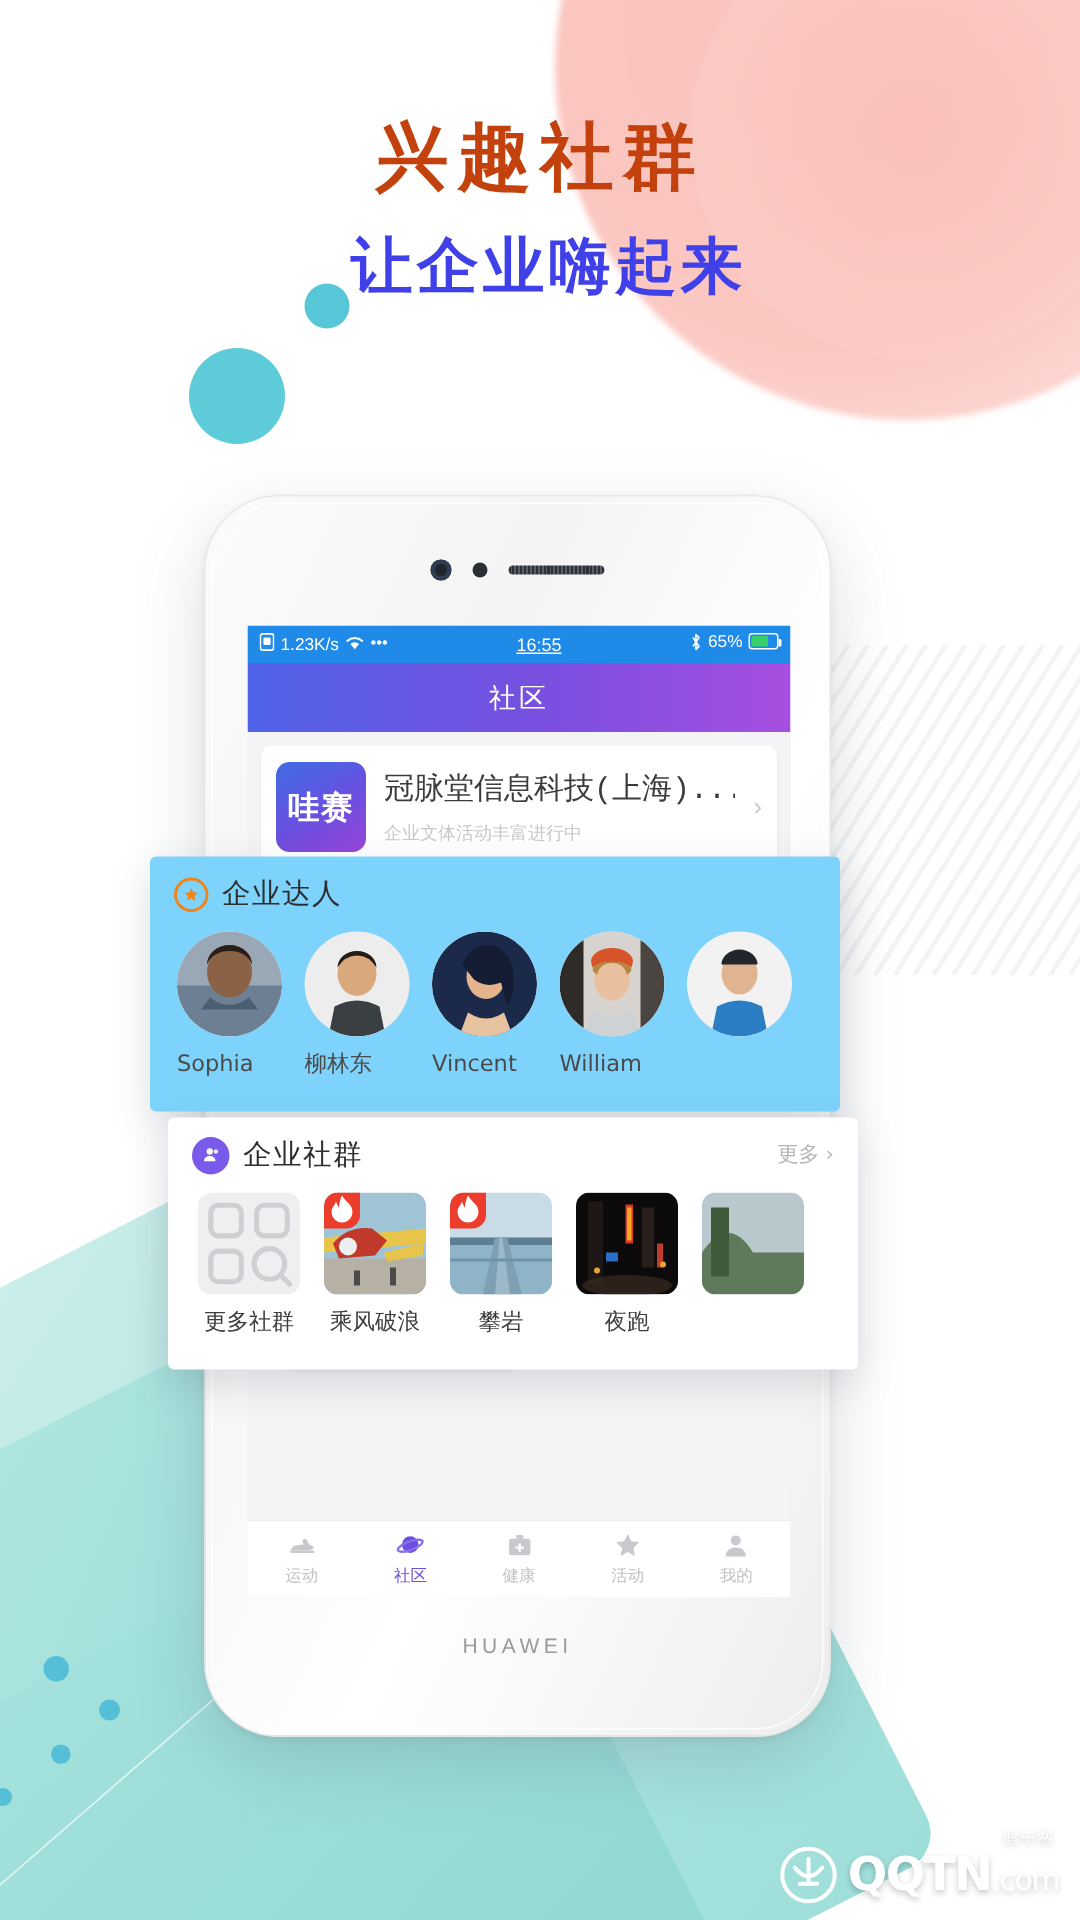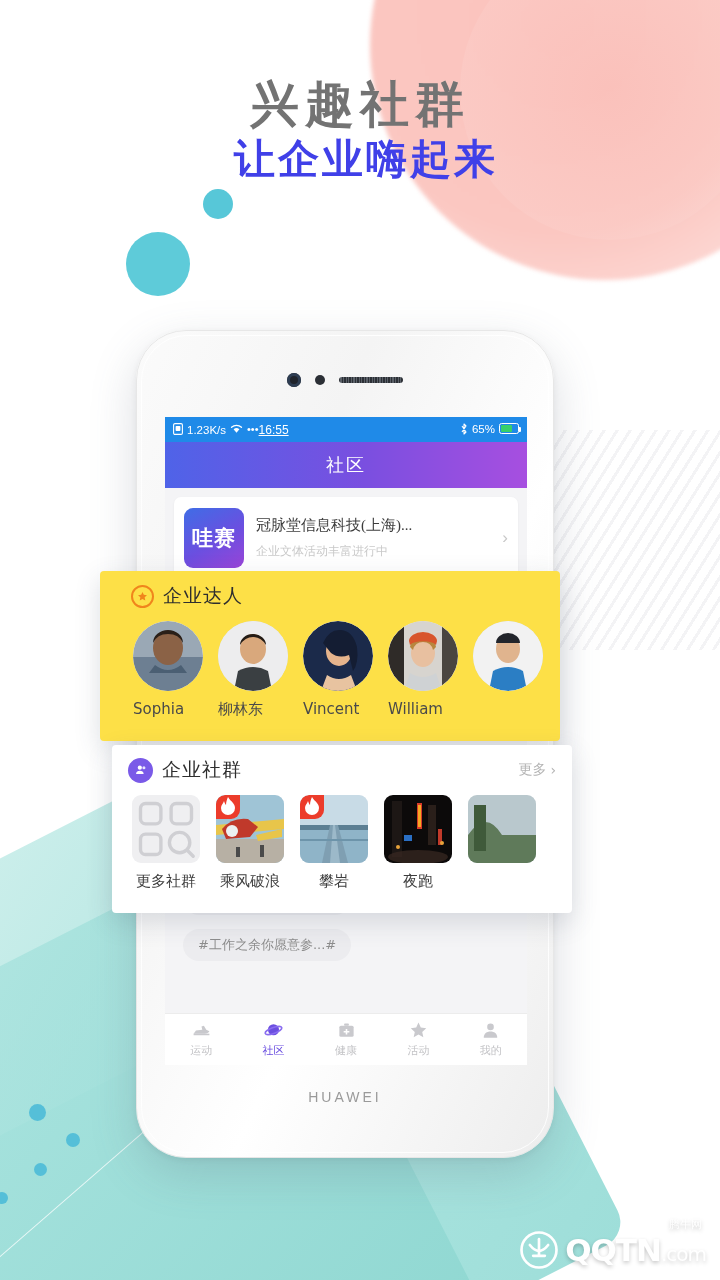--- a/index.html
+++ b/index.html
@@ -62,27 +62,27 @@
     background:#57c7d8;
   }
 
   
   #headline{
     position:absolute;left:0;top:78px;width:720px;text-align:center;
     z-index:6;
   }
   .hl1{
     font-family:"DejaVu Sans","Liberation Sans",sans-serif;
-    font-size:49px;font-weight:bold;color:#737373;letter-spacing:6px;
+    font-size:49px;font-weight:bold;color:#c2410c;letter-spacing:6px;
     line-height:1.12;
   }
   .hl2{
     font-family:"DejaVu Sans","Liberation Sans",sans-serif;
     font-size:41px;font-weight:bold;color:#4040e8;letter-spacing:3px;
-    line-height:1.1;margin-top:4px;padding-left:12px;
+    line-height:1.1;margin-top:22px;padding-left:12px;
   }
 
   
   #phone{
     position:absolute;left:136px;top:330px;width:418px;height:828px;
     border-radius:50px;
     background:linear-gradient(115deg,#fbfbfb 0%,#f4f4f4 30%,#ffffff 60%,#ededed 100%);
     box-shadow:0 16px 46px rgba(90,100,120,.22), 0 2px 6px rgba(0,0,0,.06);
     z-index:3;
     border:1px solid #e7e7e7;
@@ -110,21 +110,21 @@
     font-family:"Liberation Sans",sans-serif;
   }
 
   
   .statusbar{
     height:25px;background:#1f8ae8;color:#fff;
     display:flex;align-items:center;padding:0 8px;font-size:11.5px;
     font-family:"Liberation Sans",sans-serif;
   }
   .sb-left{display:flex;align-items:center;gap:4px;}
-  .sb-center{flex:1;font-size:12px;text-decoration:underline;}
+  .sb-center{flex:1;text-align:center;font-size:12px;text-decoration:underline;}
   .sb-right{display:flex;align-items:flex-start;gap:4px;}
   .sb-ico{font-size:11px;line-height:1;}
   .batt{
     width:20px;height:11px;border:1.3px solid #fff;border-radius:2.5px;
     position:relative;display:flex;align-items:center;padding:1px;
   }
   .batt:after{content:"";position:absolute;right:-3px;top:3px;width:2px;height:5px;background:#fff;border-radius:0 1px 1px 0;}
   .batt i{display:block;height:100%;width:68%;background:#37d06a;border-radius:1px;}
 
   
@@ -142,22 +142,22 @@
     box-shadow:0 1px 3px rgba(0,0,0,.05);
   }
   .comp-logo{
     width:60px;height:60px;border-radius:9px;flex:none;
     background:linear-gradient(150deg,#3f6de6 0%,#6b4fe0 55%,#9a45d8 100%);
     color:#fff;display:flex;align-items:center;justify-content:center;
     font-size:21px;font-weight:bold;letter-spacing:1px;
     font-family:"DejaVu Sans","Liberation Sans",sans-serif;
   }
   .comp-txt{flex:1;min-width:0;}
-  .comp-name{font-size:15px;color:#3c3c3c;white-space:nowrap;overflow:hidden;
-    font-family:Liberation Serif, serif;}
+  .comp-name{font-size:20px;color:#3c3c3c;white-space:nowrap;overflow:hidden;
+    font-family:Liberation Mono, monospace;}
   .comp-sub{font-size:12px;color:#c9c9c9;margin-top:8px;white-space:nowrap;overflow:hidden;
     font-family:"DejaVu Sans","Liberation Sans",sans-serif;}
   .chev{color:#c8c8c8;font-size:17px;flex:none;}
 
   
   .filler{height:300px;}
 
   
   .tags{padding:4px 18px 0 18px;}
   .tag{
@@ -172,24 +172,23 @@
     border-top:1px solid #ececec;display:flex;
   }
   .tab{flex:1;display:flex;flex-direction:column;align-items:center;justify-content:center;gap:3px;}
   .tab .lbl{font-size:11px;color:#c3c3c6;font-family:"DejaVu Sans","Liberation Sans",sans-serif;}
   .tab.active .lbl{color:#6b4fe0;}
   .tabicon{width:19px;height:19px;display:block;}
 
   
   #card-talent{
     position:absolute;left:100px;top:571px;width:460px;height:170px;
-    background:#fde047;border-radius:4px;z-index:8;
+    background:#7dd3fc;border-radius:4px;z-index:8;
     box-shadow:0 9px 26px rgba(60,70,95,.17);
     overflow:hidden;
-    padding-left:15px;
   }
   .card-head{display:flex;align-items:center;padding:12px 16px 4px 16px;gap:9px;}
   .badge-star{
     width:23px;height:23px;border-radius:50%;flex:none;
     border:2.6px solid #f0851c;display:flex;align-items:center;justify-content:center;
     color:#f0851c;font-size:12px;line-height:1;
   }
   .badge-person{
     width:25px;height:25px;border-radius:50%;flex:none;background:#7a5ae8;
     display:flex;align-items:center;justify-content:center;color:#fff;font-size:13px;
@@ -334,21 +333,20 @@
         <div class="comp-name">冠脉堂信息科技(上海)...</div>
         <div class="comp-sub">企业文体活动丰富进行中</div>
       </div>
       <div class="chev">›</div>
     </div>
 
     <div class="filler"></div>
 
     <div class="tags">
       <div><span class="tag">#企业文体活动多种...#</span></div>
-      <div><span class="tag">#工作之余你愿意参...#</span></div>
     </div>
 
     <div class="tabbar">
       <div class="tab">
         <span class="tabicon">
           <svg viewBox="0 0 24 24" width="19" height="19">
               <path d="M2 16 h14 c3 0 5-1 6-3 l-4-2 -3-5 -3 1 1 4 -8 1 z" fill="#c9c9cd"></path>
               <path d="M2 16 h20 v2 H2z" fill="#c9c9cd"></path>
             </svg>
         </span>

